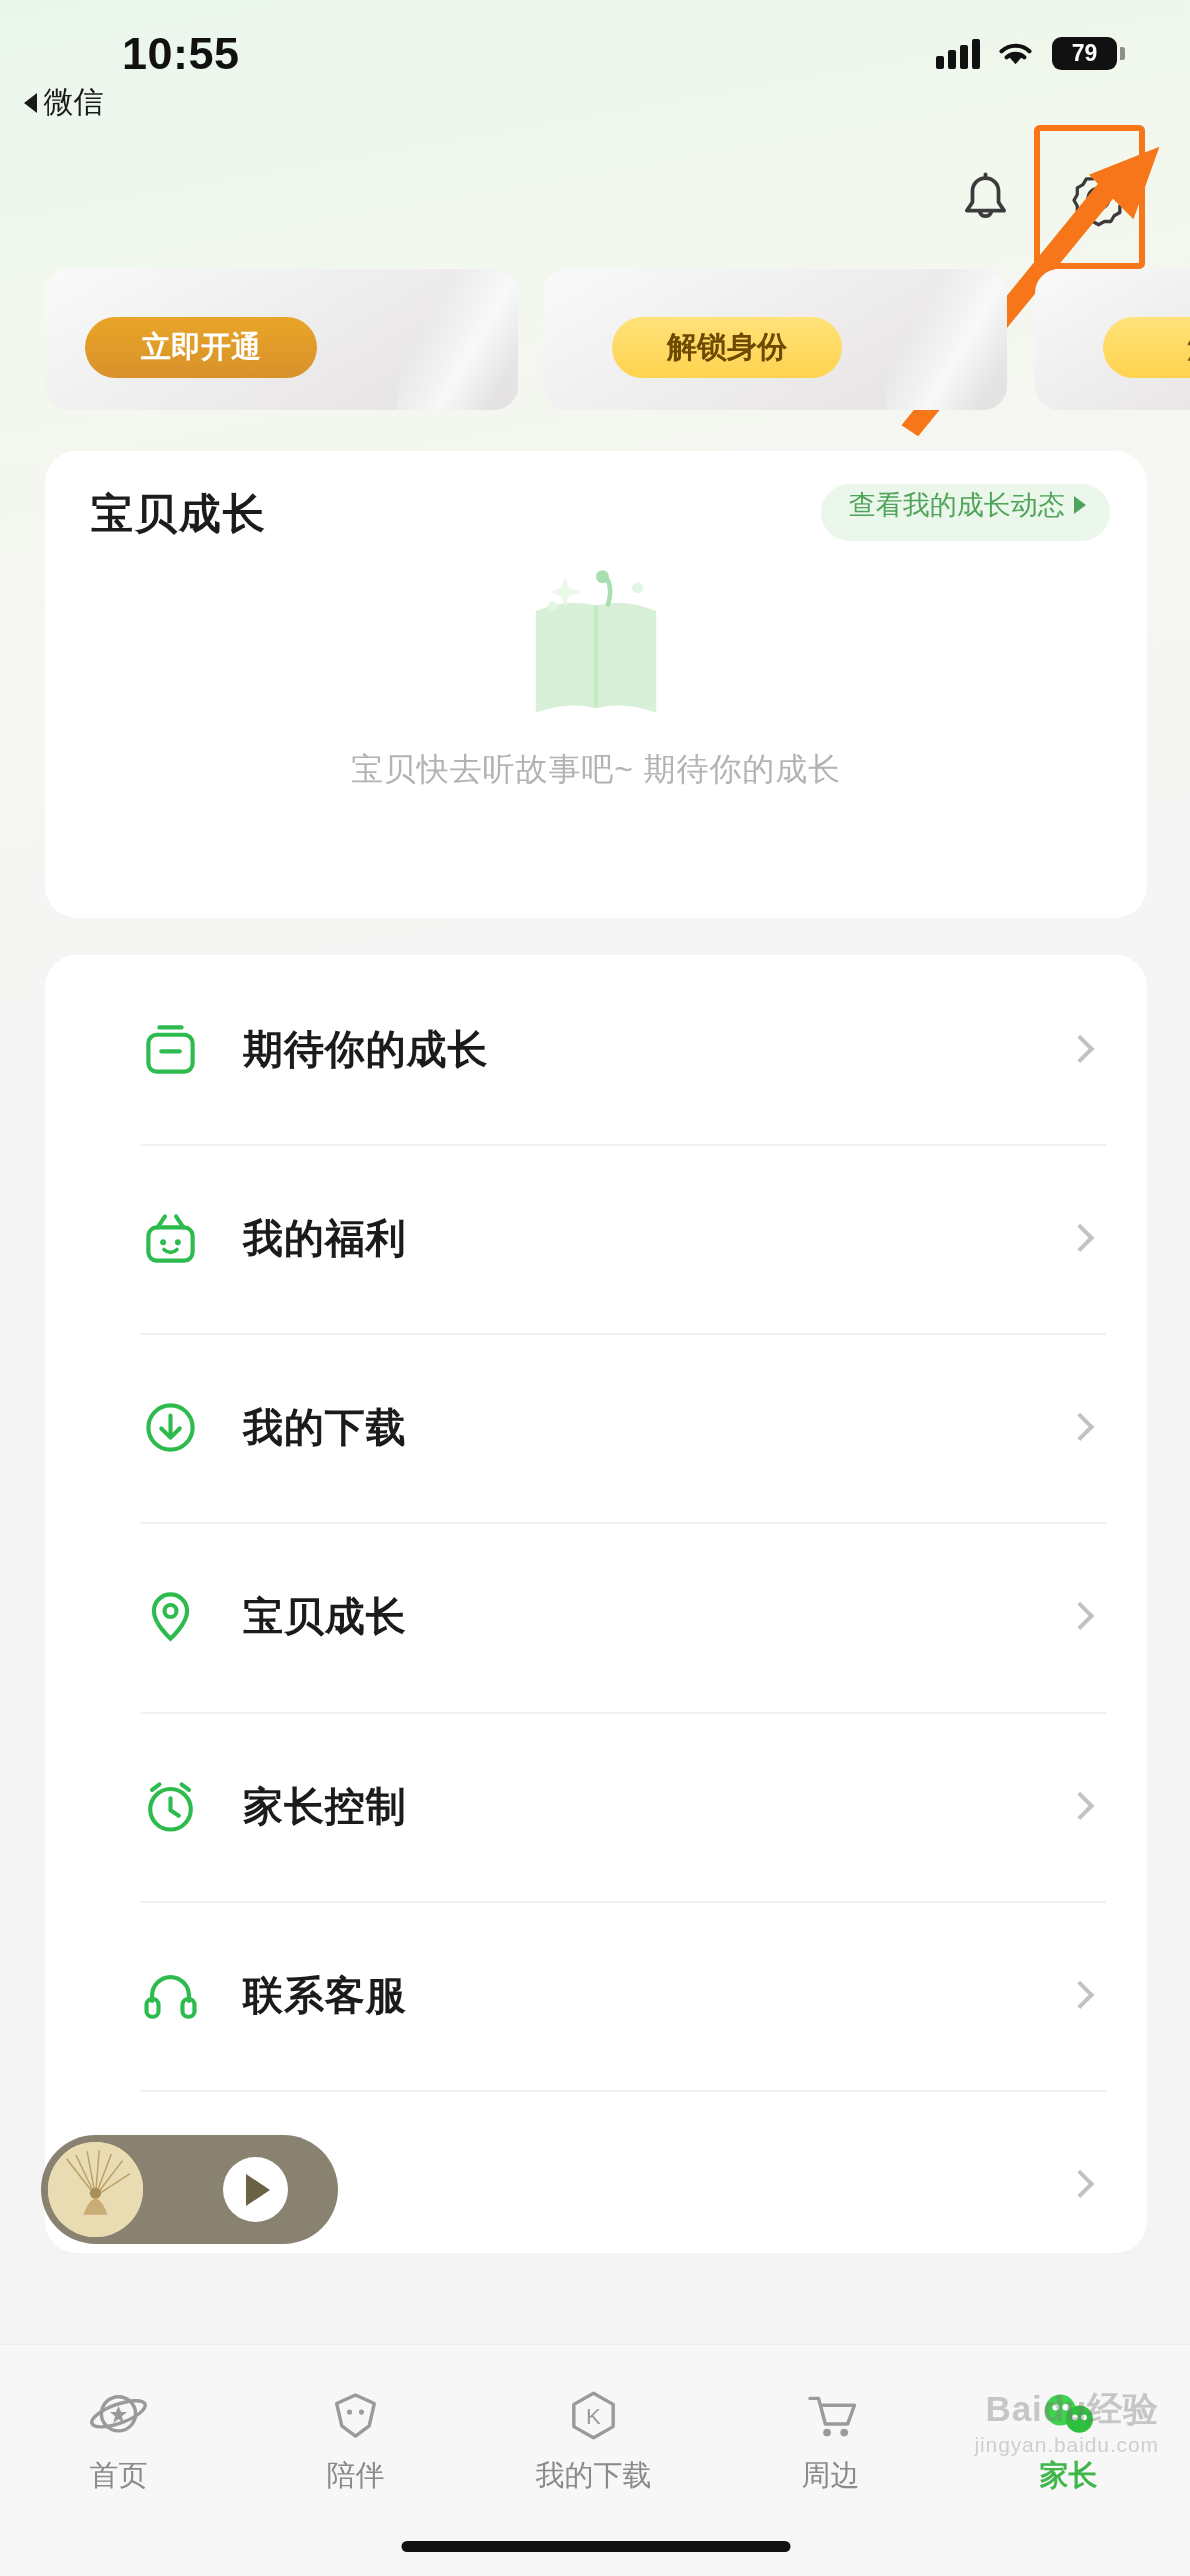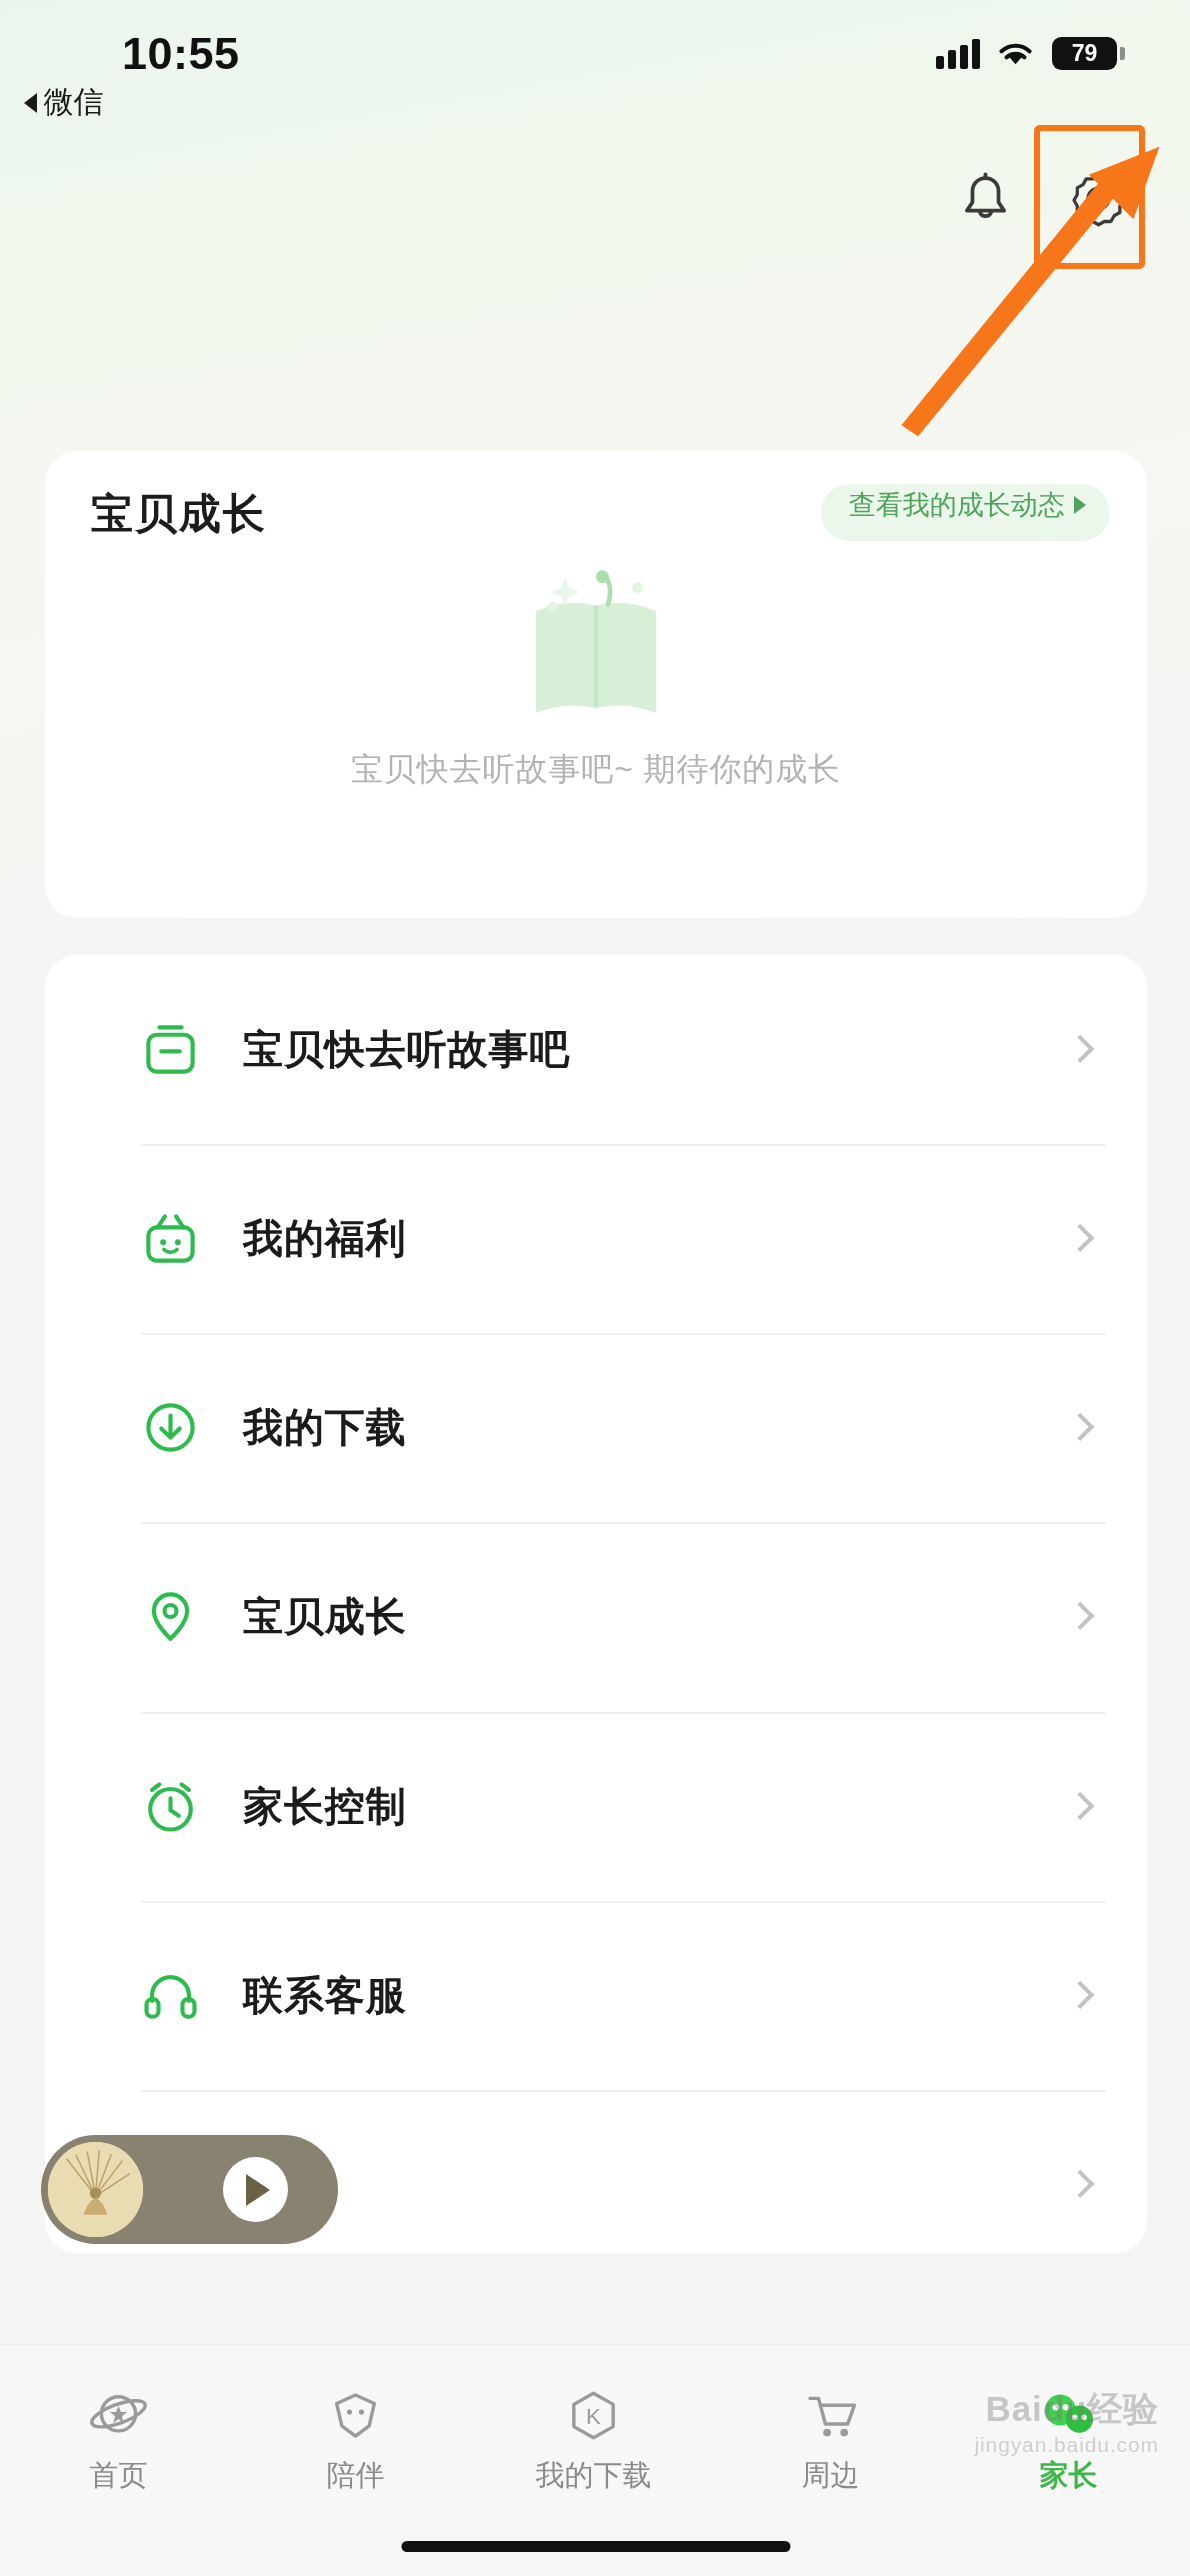--- a/index.html
+++ b/index.html
@@ -255,20 +255,32 @@
 
   <div class="highlight-box"></div>
   <svg class="arrow-svg" viewBox="0 0 320 350">
     <path d="M300 5 L300 5 L310 200" fill="none"></path>
     <g fill="#f7761a">
       <path d="M268 52 L40 330 L22 318 L250 38 Z"></path>
       <path d="M300 18 L272 96 L224 48 Z"></path>
     </g>
   </svg>
 
+  <div class="banners">
+    <div class="bcard c1">
+        <div class="sheen"></div>
+      </div>
+    <div class="bcard c2">
+        <div class="sheen"></div>
+      </div>
+    <div class="bcard c3"></div>
+    <div class="pill gold">立即开通</div>
+    <div class="pill yellow">解锁身份</div>
+    <div class="pill yellow2">解锁</div>
+  </div>
 
   <div class="card growth">
     <div class="growth-title">宝贝成长</div>
     <div class="growth-link">
       <span>查看我的成长动态</span>
       <span class="chev"></span>
     </div>
     <div class="growth-art">
       <svg viewBox="0 0 210 190" width="195" height="176">
         <path d="M40 55 q35 -14 65 -6 q30 -8 65 6 v110 q-35 -13 -65 -5 q-30 -8 -65 5 z" fill="#d8f0d8"></path>
@@ -288,21 +300,21 @@
   <div class="card menu">
 
     <div class="mrow" style="top:0px">
       <span class="mi">
         <svg viewBox="0 0 64 64" width="59" height="59">
           <rect x="8" y="16" width="48" height="40" rx="9" fill="none" stroke="#2ebb4e" stroke-width="4.5"></rect>
           <path d="M20 8 h24" stroke="#2ebb4e" stroke-width="4.5" stroke-linecap="round"></path>
           <path d="M22 34 h20" stroke="#2ebb4e" stroke-width="4.5" stroke-linecap="round"></path>
         </svg>
       </span>
-      <span class="mlabel">宝贝快去听故事吧</span>
+      <span class="mlabel">期待你的成长</span>
       <span class="mchev"></span>
     </div>
     <div class="mdiv" style="top:189px"></div>
 
     <div class="mrow" style="top:189px">
       <span class="mi">
         <svg viewBox="0 0 64 64" width="59" height="59">
           <rect x="8" y="20" width="48" height="36" rx="9" fill="none" stroke="#2ebb4e" stroke-width="4.5"></rect>
           <path d="M18 20 l8 -12 M46 20 l-8 -12" stroke="#2ebb4e" stroke-width="4.5" stroke-linecap="round"></path>
           <circle cx="24" cy="36" r="3.2" fill="#2ebb4e"></circle>

